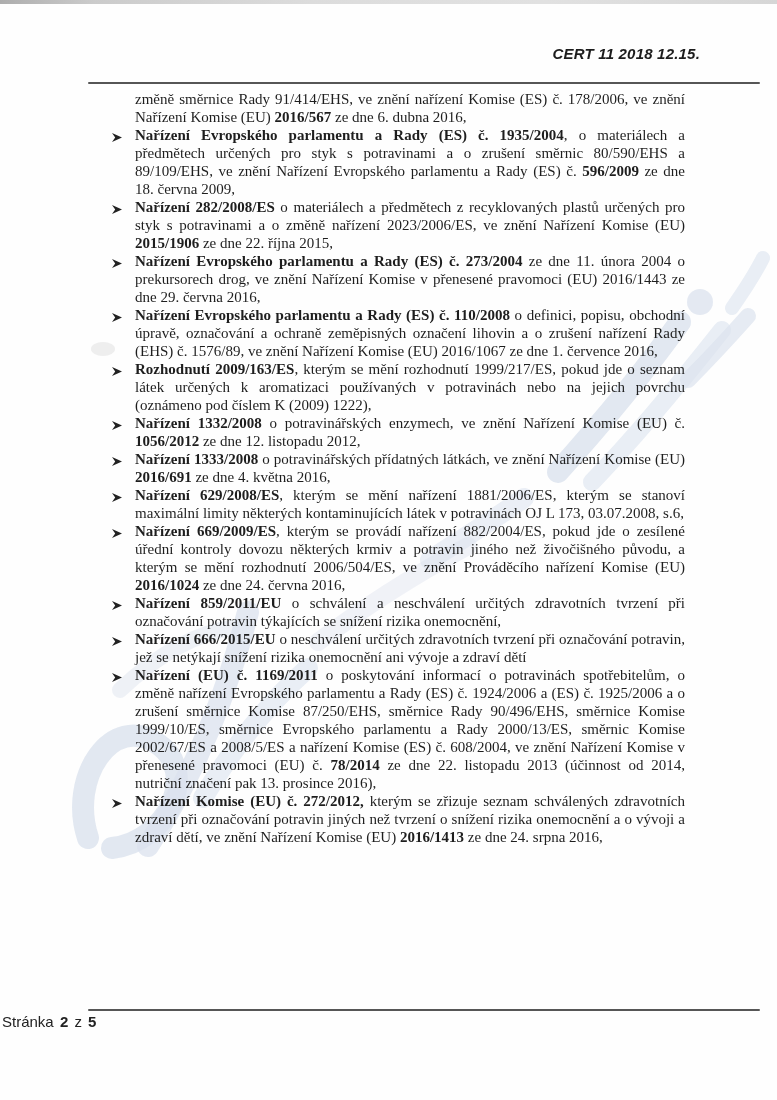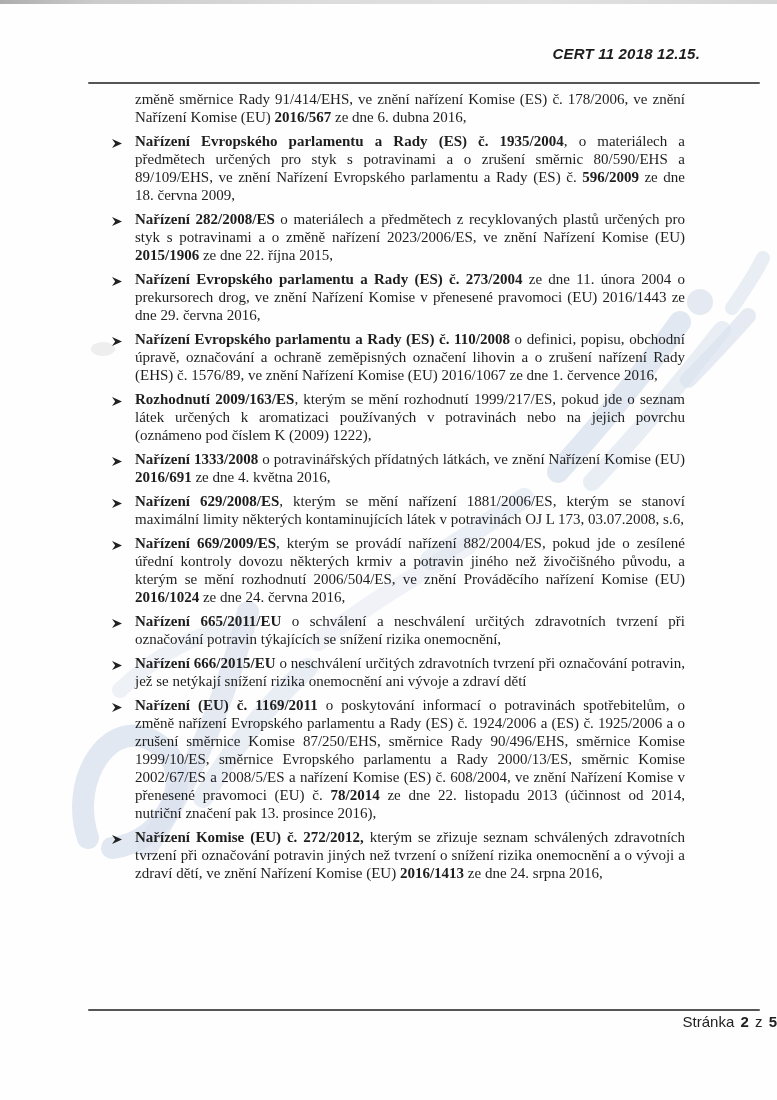--- a/index.html
+++ b/index.html
@@ -35,29 +35,29 @@
   }
   .rule-top{top:82px;}
   .rule-bottom{top:1009px;}
   .doc-body{
     position:absolute;top:90px;left:135px;width:550px;z-index:1;
     font-size:15px;line-height:18px;color:#1e1e1e;
     text-align:justify;
     font-family:Liberation Serif, serif;
   }
   .para{position:relative;}
-  .para + .para{margin-top:6px;}
+  .para + .para{}
   .para .marker{
     position:absolute;left:-24px;top:3px;width:12px;height:11px;
     display:inline-block;
   }
   .para b{font-weight:bold;}
   .footer{
     position:absolute;top:1013px;left:0;width:777px;z-index:2;
-    text-align:right;
+    text-align:left;
     font-family:"Liberation Sans","DejaVu Sans",sans-serif;
     font-size:15px;color:#222;
   }
   .footer b{font-weight:700;}
   .footer span{padding:0 2px;}
 </style>
 </head>
 <body>
 
 <div class="page">
@@ -103,30 +103,33 @@
             <path d="M1 1 L11 5.5 L1 10 L4.2 5.5 Z" fill="#222222"></path>
           </svg></span><span class="ptext"><b>Nařízení Evropského parlamentu a Rady (ES) č. 273/2004</b><span> ze dne 11. února 2004 o prekursorech drog, ve znění Nařízení Komise v přenesené pravomoci (EU) 2016/1443 ze dne 29. června 2016,</span></span></div>
       <div class="para bullet"><span class="marker"><svg width="12" height="11" viewBox="0 0 12 11">
             <path d="M1 1 L11 5.5 L1 10 L4.2 5.5 Z" fill="#222222"></path>
           </svg></span><span class="ptext"><b>Nařízení Evropského parlamentu a Rady (ES) č. 110/2008</b><span> o definici, popisu, obchodní úpravě, označování a ochraně zeměpisných označení lihovin a o zrušení nařízení Rady (EHS) č. 1576/89, ve znění Nařízení Komise (EU) 2016/1067 ze dne 1. července 2016,</span></span></div>
       <div class="para bullet"><span class="marker"><svg width="12" height="11" viewBox="0 0 12 11">
             <path d="M1 1 L11 5.5 L1 10 L4.2 5.5 Z" fill="#222222"></path>
           </svg></span><span class="ptext"><b>Rozhodnutí 2009/163/ES</b><span>, kterým se mění rozhodnutí 1999/217/ES, pokud jde o seznam látek určených k aromatizaci používaných v potravinách nebo na jejich povrchu (oznámeno pod číslem K (2009) 1222),</span></span></div>
       <div class="para bullet"><span class="marker"><svg width="12" height="11" viewBox="0 0 12 11">
             <path d="M1 1 L11 5.5 L1 10 L4.2 5.5 Z" fill="#222222"></path>
+          </svg></span><span class="ptext"><b>Nařízení 1332/2008</b><span> o potravinářských enzymech, ve znění Nařízení Komise (EU) č. </span><b>1056/2012</b><span> ze dne 12. listopadu 2012,</span></span></div>
+      <div class="para bullet"><span class="marker"><svg width="12" height="11" viewBox="0 0 12 11">
+            <path d="M1 1 L11 5.5 L1 10 L4.2 5.5 Z" fill="#222222"></path>
           </svg></span><span class="ptext"><b>Nařízení 1333/2008</b><span> o potravinářských přídatných látkách, ve znění Nařízení Komise (EU) </span><b>2016/691</b><span> ze dne 4. května 2016,</span></span></div>
       <div class="para bullet"><span class="marker"><svg width="12" height="11" viewBox="0 0 12 11">
             <path d="M1 1 L11 5.5 L1 10 L4.2 5.5 Z" fill="#222222"></path>
           </svg></span><span class="ptext"><b>Nařízení 629/2008/ES</b><span>, kterým se mění nařízení 1881/2006/ES, kterým se stanoví maximální limity některých kontaminujících látek v potravinách OJ L 173, 03.07.2008, s.6,</span></span></div>
       <div class="para bullet"><span class="marker"><svg width="12" height="11" viewBox="0 0 12 11">
             <path d="M1 1 L11 5.5 L1 10 L4.2 5.5 Z" fill="#222222"></path>
           </svg></span><span class="ptext"><b>Nařízení 669/2009/ES</b><span>, kterým se provádí nařízení 882/2004/ES, pokud jde o zesílené úřední kontroly dovozu některých krmiv a potravin jiného než živočišného původu, a kterým se mění rozhodnutí 2006/504/ES, ve znění Prováděcího nařízení Komise (EU) </span><b>2016/1024</b><span> ze dne 24. června 2016,</span></span></div>
       <div class="para bullet"><span class="marker"><svg width="12" height="11" viewBox="0 0 12 11">
             <path d="M1 1 L11 5.5 L1 10 L4.2 5.5 Z" fill="#222222"></path>
-          </svg></span><span class="ptext"><b>Nařízení 665/2011/EU</b><span> o schválení a neschválení určitých zdravotních tvrzení při označování potravin týkajících se snížení rizika onemocnění,</span></span></div>
+          </svg></span><span class="ptext"><b>Nařízení 859/2011/EU</b><span> o schválení a neschválení určitých zdravotních tvrzení při označování potravin týkajících se snížení rizika onemocnění,</span></span></div>
       <div class="para bullet"><span class="marker"><svg width="12" height="11" viewBox="0 0 12 11">
             <path d="M1 1 L11 5.5 L1 10 L4.2 5.5 Z" fill="#222222"></path>
           </svg></span><span class="ptext"><b>Nařízení 666/2015/EU</b><span> o neschválení určitých zdravotních tvrzení při označování potravin, jež se netýkají snížení rizika onemocnění ani vývoje a zdraví dětí</span></span></div>
       <div class="para bullet"><span class="marker"><svg width="12" height="11" viewBox="0 0 12 11">
             <path d="M1 1 L11 5.5 L1 10 L4.2 5.5 Z" fill="#222222"></path>
           </svg></span><span class="ptext"><b>Nařízení (EU) č. 1169/2011</b><span> o poskytování informací o potravinách spotřebitelům, o změně nařízení Evropského parlamentu a Rady (ES) č. 1924/2006 a (ES) č. 1925/2006 a o zrušení směrnice Komise 87/250/EHS, směrnice Rady 90/496/EHS, směrnice Komise 1999/10/ES, směrnice Evropského parlamentu a Rady 2000/13/ES, směrnic Komise 2002/67/ES a 2008/5/ES a nařízení Komise (ES) č. 608/2004, ve znění Nařízení Komise v přenesené pravomoci (EU) č. </span><b>78/2014</b><span> ze dne 22. listopadu 2013 (účinnost od 2014, nutriční značení pak 13. prosince 2016),</span></span></div>
       <div class="para bullet"><span class="marker"><svg width="12" height="11" viewBox="0 0 12 11">
             <path d="M1 1 L11 5.5 L1 10 L4.2 5.5 Z" fill="#222222"></path>
           </svg></span><span class="ptext"><b>Nařízení Komise (EU) č. 272/2012,</b><span> kterým se zřizuje seznam schválených zdravotních tvrzení při označování potravin jiných než tvrzení o snížení rizika onemocnění a o vývoji a zdraví dětí, ve znění Nařízení Komise (EU) </span><b>2016/1413</b><span> ze dne 24. srpna 2016,</span></span></div>
     </div>

